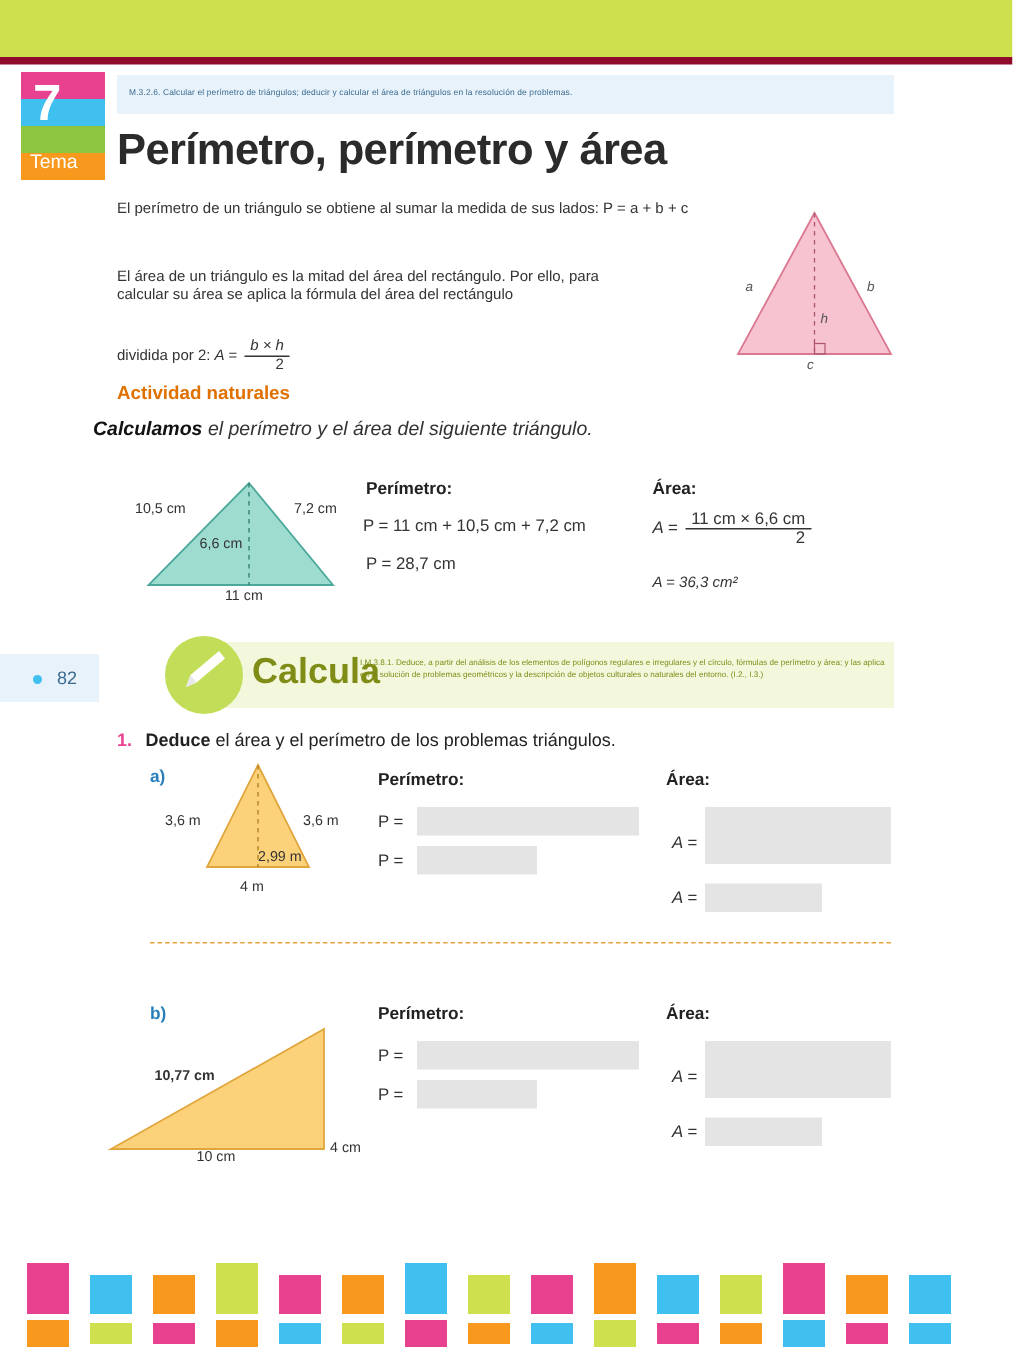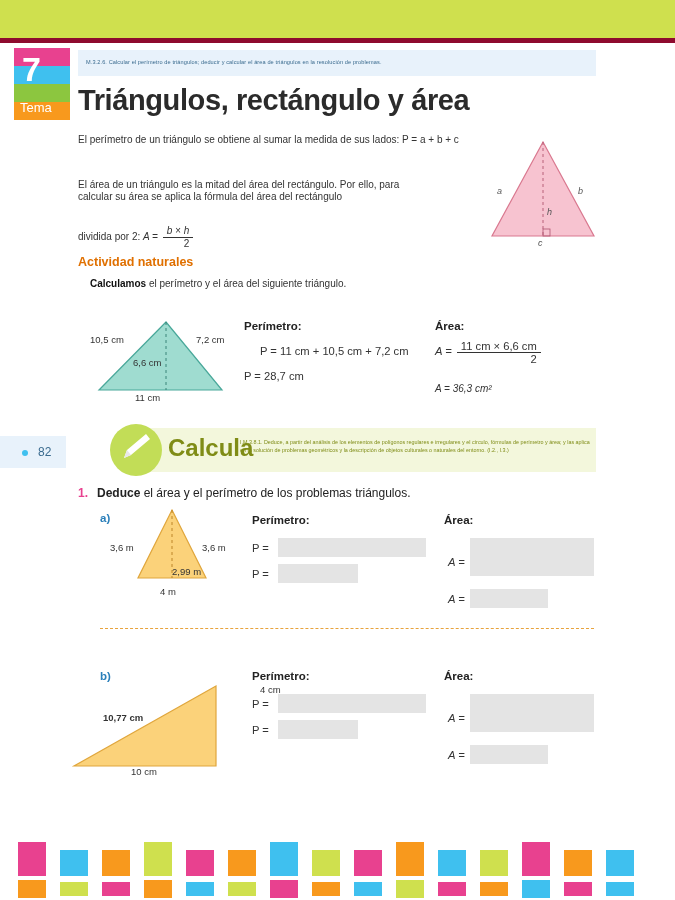--- a/index.html
+++ b/index.html
@@ -73,33 +73,33 @@
   }
   .frac .num { display: block; border-bottom: 1px solid #333; padding: 0 4px; font-style: italic; }
   .frac .den { display: block; padding: 0 4px; }
   .ital { font-style: italic; }
 
   .act-title {
     position: absolute; left: 78px; top: 255px;
     font-size: 12.5px; font-weight: bold; color: #e07000;
   }
   .act-sub {
-    position: absolute; left: 90px; top: 278px;
-    font-size: 10px; color: #333;
+    position: absolute; left: 62px; top: 278px;
+    font-size: 13px; color: #333; font-style: italic;
   }
   .act-sub b { color: #111; }
 
   
   .fig-pink { position: absolute; left: 490px; top: 138px; width: 110px; height: 106px; }
   .label-sm { position: absolute; font-size: 9px; color: #555; font-style: italic; }
 
   
   .wk-peri-title { position: absolute; left: 244px; top: 320px; font-size: 11.5px; color: #222; font-weight: bold; }
   .wk-area-title { position: absolute; left: 435px; top: 320px; font-size: 11.5px; color: #222; font-weight: bold; }
-  .wk-l1 { position: absolute; left: 260px; top: 345px; font-size: 11.2px; color: #333; }
+  .wk-l1 { position: absolute; left: 242px; top: 345px; font-size: 11.2px; color: #333; }
   .wk-l2 { position: absolute; left: 244px; top: 370px; font-size: 11.2px; color: #333; }
   .wk-a1 { position: absolute; left: 435px; top: 340px; font-size: 11.2px; color: #333; }
   .wk-a2 { position: absolute; left: 435px; top: 383px; font-size: 10px; color: #333; }
 
   .fig-teal { position: absolute; left: 95px; top: 318px; width: 150px; height: 80px; }
 
   
   .pagebar {
     position: absolute; left: 0; top: 436px; width: 66px; height: 32px;
     background: #e8f2fb;
@@ -172,21 +172,21 @@
   <div class="tab-block tab-green"></div>
   <div class="tab-block tab-orange"></div>
 </div>
 <div class="tema-num">7</div>
 <div class="tema-word">Tema</div>
 
 <div class="objective">
   <span>M.3.2.6. Calcular el perímetro de triángulos; deducir y calcular el área de triángulos en la resolución de problemas.</span>
 </div>
 
-<div class="h1">Triángulos, rectángulo y área</div>
+<div class="h1">Perímetro, perímetro y área</div>
 
 <p class="body p1">El perímetro de un triángulo se obtiene al sumar la medida de sus lados: P = a + b + c</p>
 <p class="body p2">El área de un triángulo es la mitad del área del rectángulo. Por ello, para calcular su área se aplica la fórmula del área del rectángulo</p>
 <p class="body p3">
   <span>dividida por 2:</span>
   <span class="ital">A =</span>
   <span class="frac">
     <span class="num">b × h</span>
     <span class="den">2</span>
   </span>
@@ -211,21 +211,21 @@
 
 <div class="fig-teal">
   <svg width="150" height="80">
     <polygon points="71,4 127,72 4,72" fill="#9fdcd0" stroke="#49a89a" stroke-width="1.2"></polygon>
     <line x1="71" y1="4" x2="71" y2="72" stroke="#2f7b6f" stroke-width="0.9" stroke-dasharray="3,3"></line>
   </svg>
 </div>
 <div class="fig-label" style="left:90px; top:334px;">10,5 cm</div>
 <div class="fig-label" style="left:196px; top:334px;">7,2 cm</div>
 <div class="fig-label" style="left:133px; top:357px;">6,6 cm</div>
-<div class="fig-label" style="left:135px; top:392px;">11 cm</div>
+<div class="fig-label" style="left:150px; top:392px;">11 cm</div>
 
 <div class="wk-peri-title">Perímetro:</div>
 <div class="wk-l1">P = 11 cm + 10,5 cm + 7,2 cm</div>
 <div class="wk-l2">P = 28,7 cm</div>
 
 <div class="wk-area-title">Área:</div>
 <div class="wk-a1">
   <span class="ital">A =</span>
   <span class="frac">
     <span class="num" style="font-style:normal;">11 cm × 6,6 cm</span>
@@ -282,21 +282,21 @@
 <div class="divider-dash"></div>
 
 <div class="letter-b">b)</div>
 
 <div class="fig-orange-b">
   <svg width="160" height="95">
     <polygon points="146,6 146,86 4,86" fill="#fbd27a" stroke="#e0a63c" stroke-width="1.2"></polygon>
   </svg>
 </div>
 <div class="fig-label" style="left:103px; top:712px;font-weight:bold;">10,77 cm</div>
-<div class="fig-label" style="left:220px; top:684px;margin-left:40px;">4 cm</div>
+<div class="fig-label" style="left:220px; top:760px;">4 cm</div>
 <div class="fig-label" style="left:131px; top:766px;">10 cm</div>
 
 <div class="peri-h" style="left:252px; top:670px;">Perímetro:</div>
 <div class="area-h" style="left:444px; top:670px;">Área:</div>
 
 <div class="eq" style="left:252px; top:698px;">P =</div>
 <div class="blank" style="left:278px; top:694px; width:148px; height:19px;"></div>
 <div class="eq" style="left:252px; top:724px;">P =</div>
 <div class="blank" style="left:278px; top:720px; width:80px; height:19px;"></div>
 

